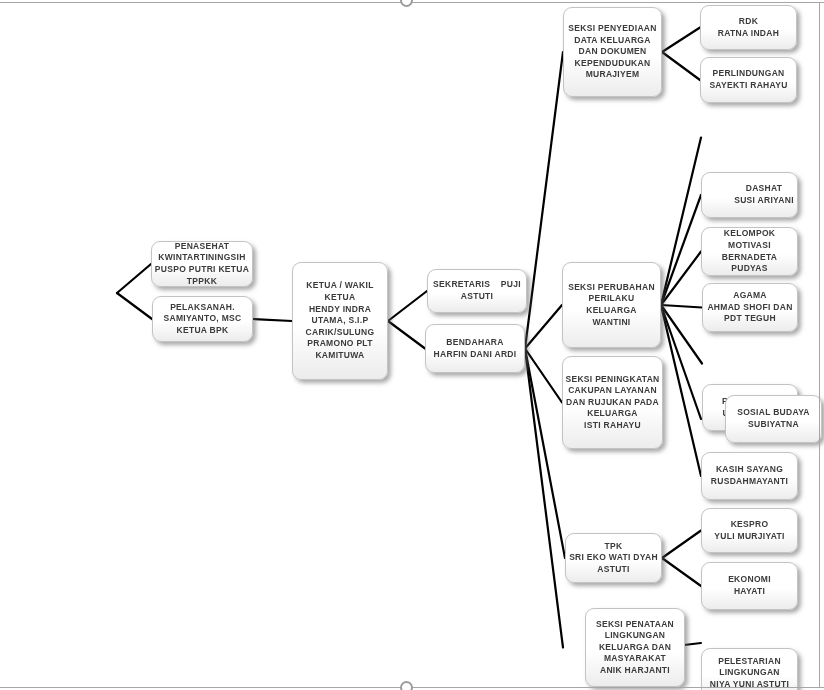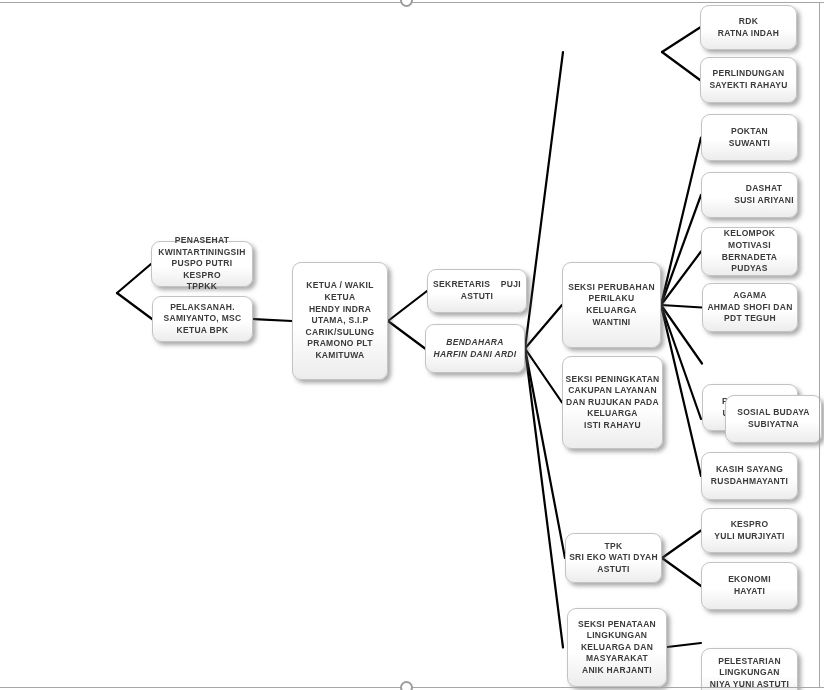--- a/index.html
+++ b/index.html
@@ -88,58 +88,61 @@
       <line x1="661" y1="305" x2="702" y2="363.5"></line>
       <line x1="661" y1="305" x2="701" y2="419"></line>
       <line x1="661" y1="305" x2="701" y2="476"></line>
       <line x1="662" y1="558" x2="701" y2="530.5"></line>
       <line x1="662" y1="558" x2="701" y2="586"></line>
       <line x1="663" y1="647.5" x2="701" y2="643"></line>
     </svg>
 
   <div class="node" style="left:151px; top:241px; width:102px; height:46px;">PENASEHAT
 KWINTARTININGSIH
-PUSPO PUTRI KESPRO
+PUSPO PUTRI KETUA
 TPPKK</div>
   <div class="node" style="left:152px; top:296px; width:101px; height:46px;">PELAKSANAH.
 SAMIYANTO, MSC
 KETUA BPK</div>
   <div class="node" style="left:292px; top:262px; width:96px;  height:118px;">KETUA / WAKIL
 KETUA
 HENDY INDRA
 UTAMA, S.I.P
 CARIK/SULUNG
 PRAMONO PLT
 KAMITUWA</div>
   <div class="node" style="left:427px; top:269px; width:100px; height:44px;text-align:center;">SEKRETARIS    PUJI
 ASTUTI</div>
-  <div class="node" style="left:425px; top:324px; width:100px; height:49px;font-style:italic;">BENDAHARA
+  <div class="node" style="left:425px; top:324px; width:100px; height:49px;">BENDAHARA
 HARFIN DANI ARDI</div>
+  <div class="node" style="left:563px; top:7px;   width:99px;  height:90px;">SEKSI PENYEDIAAN
+DATA KELUARGA
+DAN DOKUMEN
+KEPENDUDUKAN
+MURAJIYEM</div>
   <div class="node" style="left:562px; top:262px; width:99px;  height:86px;">SEKSI PERUBAHAN
 PERILAKU KELUARGA
 WANTINI</div>
   <div class="node" style="left:562px; top:356px; width:101px; height:93px;">SEKSI PENINGKATAN
 CAKUPAN LAYANAN
 DAN RUJUKAN PADA
 KELUARGA
 ISTI RAHAYU</div>
   <div class="node" style="left:565px; top:533px; width:97px;  height:50px;">TPK
 SRI EKO WATI DYAH
 ASTUTI</div>
-  <div class="node" style="left:567px; top:608px; width:100px; height:79px;">SEKSI PENATAAN
+  <div class="node" style="left:585px; top:608px; width:100px; height:79px;">SEKSI PENATAAN
 LINGKUNGAN
 KELUARGA DAN
 MASYARAKAT
 ANIK HARJANTI</div>
   <div class="node" style="left:700px; top:5px;   width:97px;  height:45px;">RDK
 RATNA INDAH</div>
   <div class="node" style="left:700px; top:57px;  width:97px;  height:46px;">PERLINDUNGAN
 SAYEKTI RAHAYU</div>
-  <div class="node" style="left:701px; top:114px; width:97px;  height:47px;">POKTAN
-SUWANTI</div>
   <div class="node" style="left:701px; top:172px; width:97px;  height:46px;padding-left:31px;">DASHAT
 SUSI ARIYANI</div>
   <div class="node" style="left:701px; top:227px; width:97px;  height:49px;">KELOMPOK
 MOTIVASI
 BERNADETA PUDYAS</div>
   <div class="node" style="left:702px; top:283px; width:96px;  height:49px;">AGAMA
 AHMAD SHOFI DAN
 PDT TEGUH</div>
   <div class="node" style="left:702px; top:348px; width:96px;  height:47px;margin-top:36px;">PENDIDIKAN
 UMI SARTINI</div>

